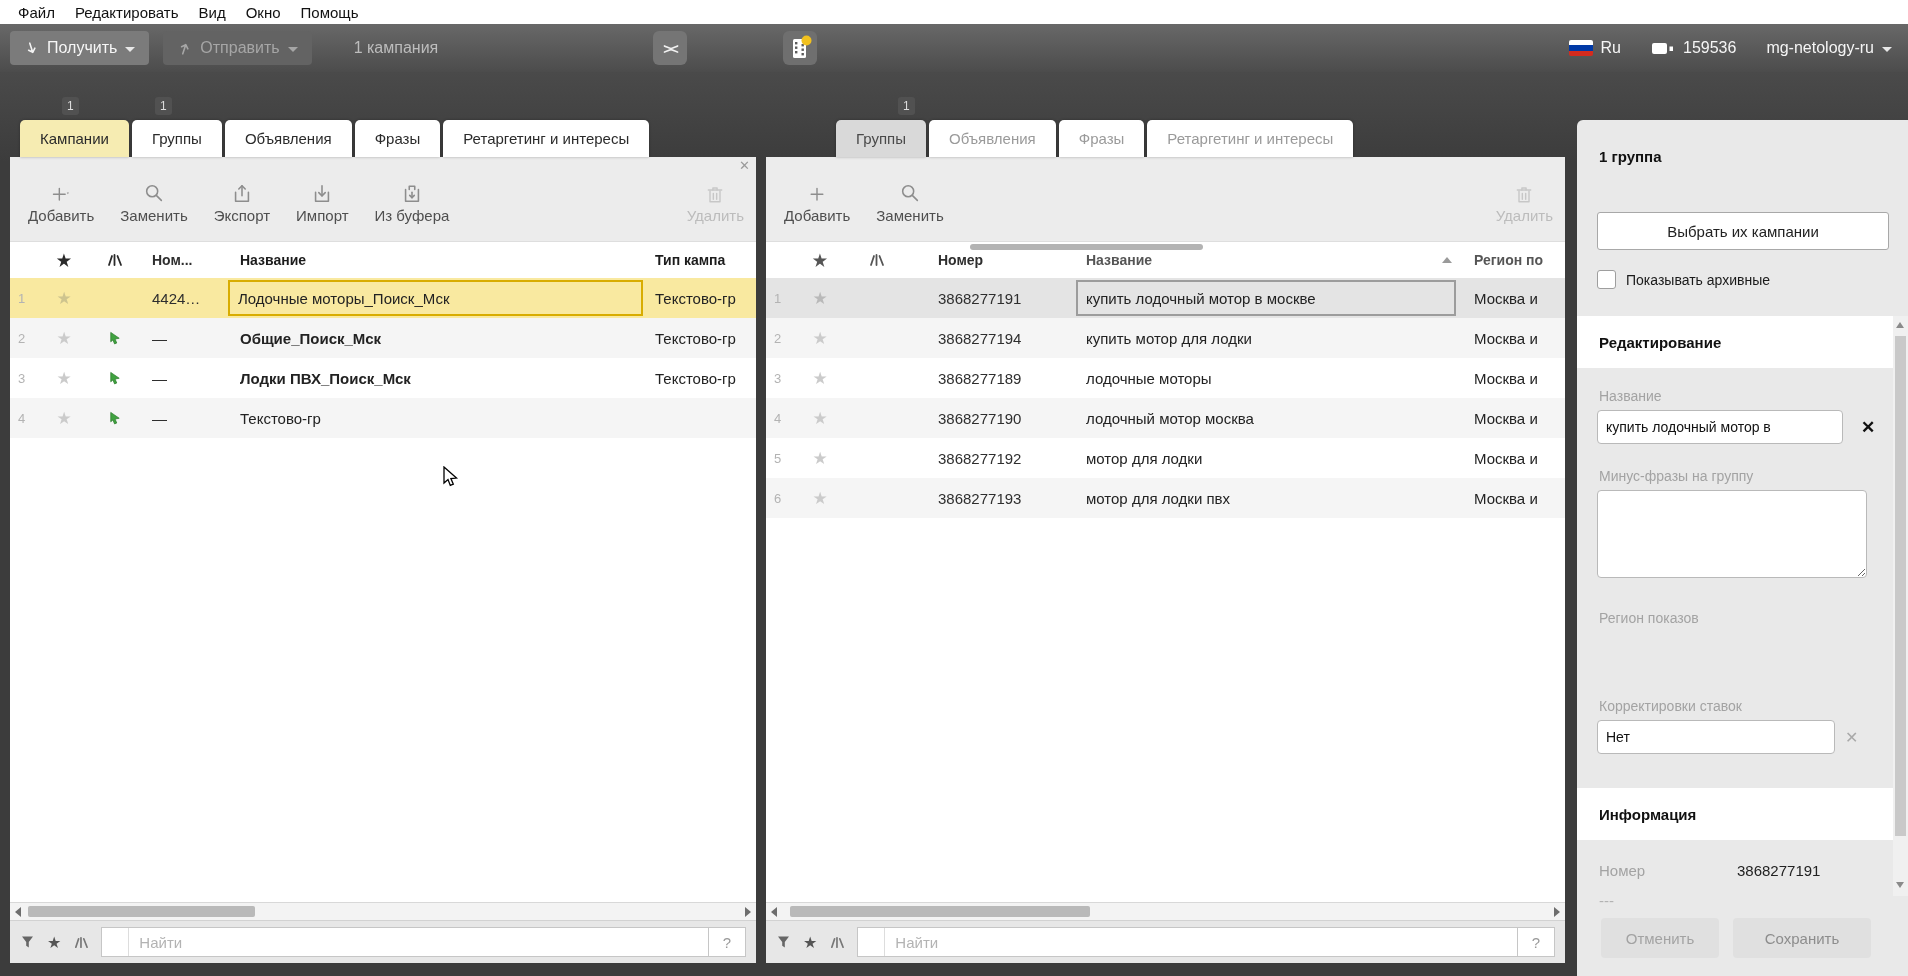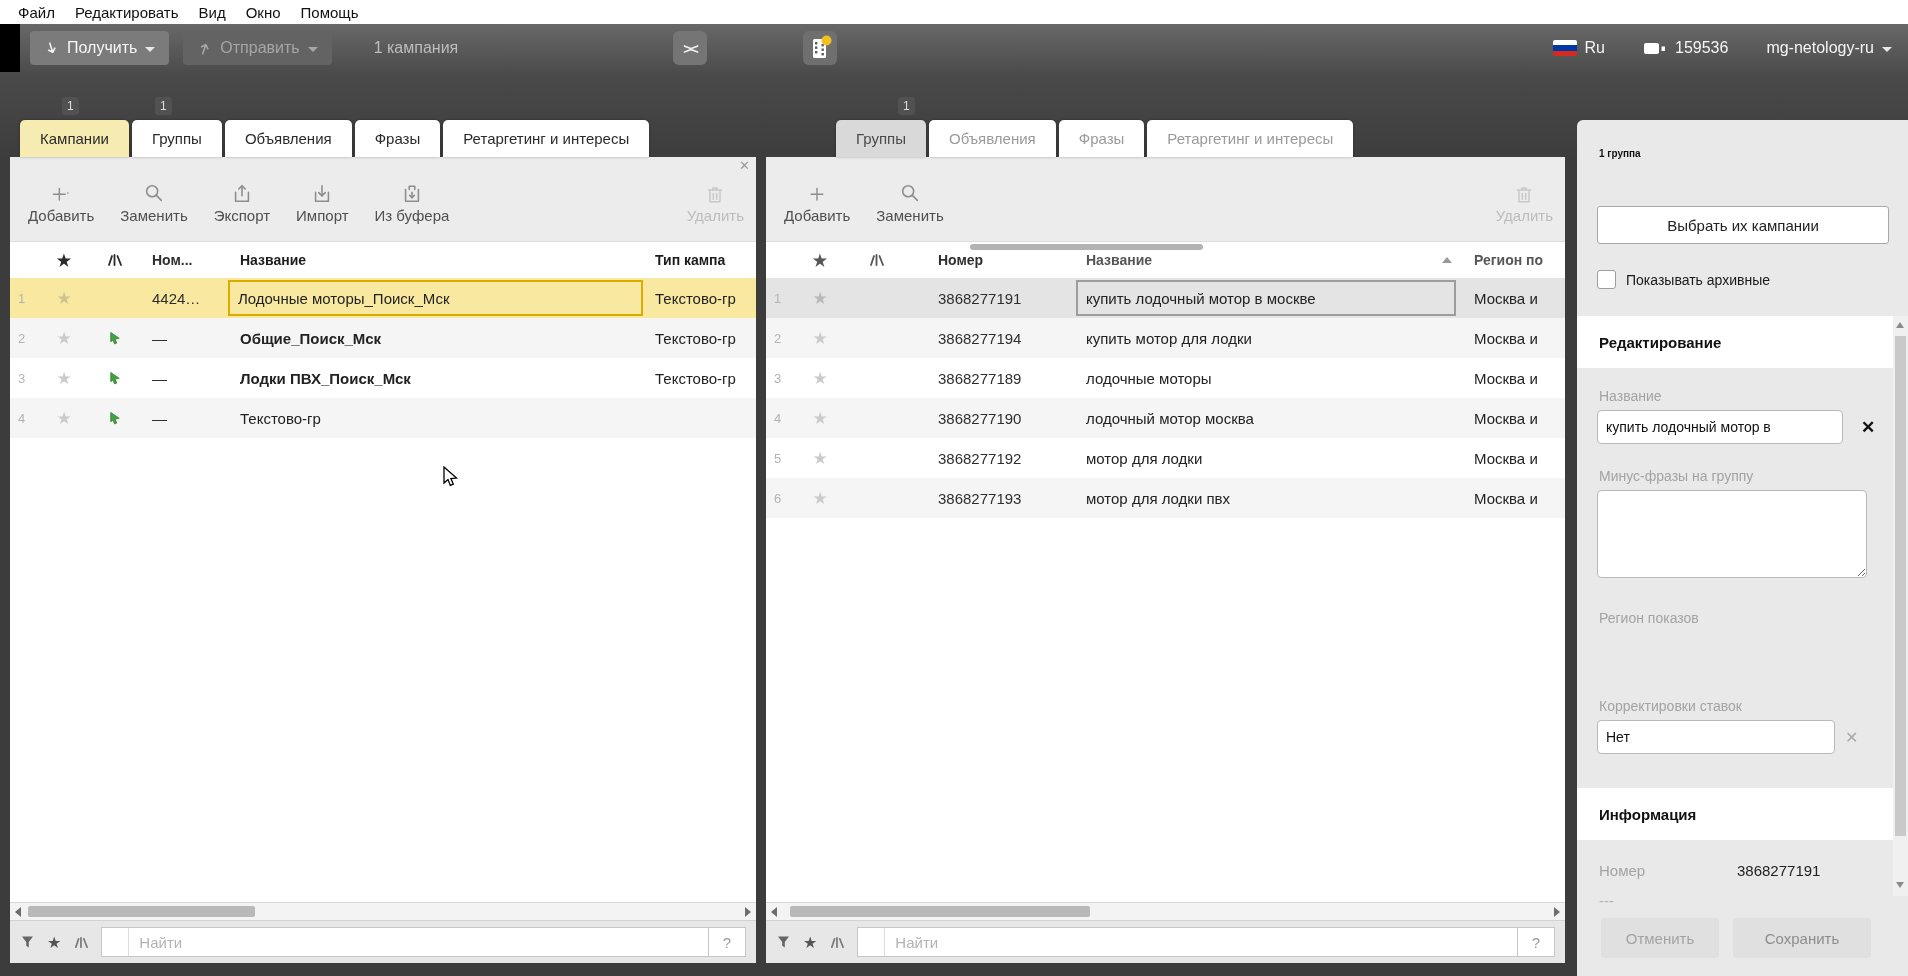--- a/index.html
+++ b/index.html
@@ -2,30 +2,30 @@
 <html><head>
 <meta charset="utf-8">
 <style>
   html,body{margin:0;padding:0;}
   .window{position:relative;width:1908px;height:976px;overflow:hidden;background:#000000;
     font-family:"Liberation Sans",sans-serif;-webkit-font-smoothing:antialiased;}
   
   .menubar{position:absolute;top:0;left:0;right:0;height:24px;background:#fff;display:flex;align-items:center;padding-left:8px;}
   .menubar .mitem{font-size:15px;color:#111;padding:0 10px;cursor:default;}
   
-  .toolbar{position:absolute;top:24px;left:0;right:0;height:48px;background:linear-gradient(#686868,#4c4c4c);display:flex;align-items:center;margin-left:20px;}
+  .toolbar{position:absolute;top:24px;left:0;right:0;height:48px;background:linear-gradient(#686868,#4c4c4c);display:flex;align-items:center;}
   .tbtn{height:34px;border-radius:4px;display:flex;align-items:center;gap:8px;padding:0 14px;font-size:16px;}
   .tbtn.get{margin-left:10px;background:#7b7b7b;color:#f7f7f7;}
   .tbtn.send{margin-left:14px;background:#636363;color:#a6a6a6;}
   .chev{width:0;height:0;border-left:5px solid transparent;border-right:5px solid transparent;border-top:5px solid currentColor;margin-top:2px;}
   .selinfo{margin-left:42px;font-size:16px;color:#bdbdbd;}
   .collapse-btn{position:absolute;left:653px;top:7px;width:34px;height:34px;background:#757575;border-radius:6px;
     color:#f2f2f2;font-size:15px;font-weight:bold;letter-spacing:-2px;display:flex;align-items:center;justify-content:center;}
   .film-btn{position:absolute;left:783px;top:7px;width:34px;height:34px;background:#6f6f6f;border-radius:6px;display:flex;align-items:center;justify-content:center;}
-  .tright{position:absolute;right:16px;top:0;height:48px;display:flex;align-items:center;gap:38px;color:#f5f5f5;font-size:16px;}
+  .tright{position:absolute;right:16px;top:0;height:48px;display:flex;align-items:center;gap:30px;color:#f5f5f5;font-size:16px;}
   .flagru{width:24px;height:16px;border-radius:2px;background:linear-gradient(#fff 0 33%,#0039a6 33% 66%,#d52b1e 66% 100%);}
   .langwrap,.unitswrap,.accwrap{display:flex;align-items:center;gap:8px;}
   .chev-w{width:0;height:0;border-left:5px solid transparent;border-right:5px solid transparent;border-top:5px solid #e8e8e8;margin-top:3px;}
   
   .workspace{position:absolute;top:72px;left:0;right:0;bottom:0;background:linear-gradient(#4a4a4a,#3c3c3c 90px,#3c3c3c);}
   .panel{position:absolute;top:48px;bottom:13px;display:flex;flex-direction:column;}
   .panel.left{left:10px;width:746px;}
   .panel.center{left:766px;width:799px;}
   
   .tabsrow{height:37px;display:flex;position:relative;z-index:2;}
@@ -85,22 +85,22 @@
   .pfooter{height:42px;background:#e7e7e7;border-top:1px solid #d2d2d2;display:flex;align-items:center;padding:0 10px;}
   .f-icons{display:flex;align-items:center;gap:11px;margin-right:12px;}
   .f-star{color:#555;font-size:16px;}
   .sgroup{flex:1;height:28px;display:flex;background:#fff;border:1px solid #c6c6c6;align-items:stretch;}
   .s-lead{width:26px;border-right:1px solid #ddd;}
   .sgroup input{flex:1;border:none;outline:none;font-size:15px;padding-left:10px;color:#333;font-family:"Liberation Sans",sans-serif;}
   .sgroup input::placeholder{color:#b3b3b3;}
   .s-help{width:36px;border-left:1px solid #c6c6c6;display:flex;align-items:center;justify-content:center;color:#9a9a9a;font-size:15px;}
   
   .rpanel{position:absolute;left:1577px;width:331px;top:48px;bottom:0;background:#e9e9e9;border-radius:6px 0 0 0;}
-  .r-title{position:absolute;top:28px;left:22px;font-size:10px;font-weight:bold;color:#111;}
-  .r-campbtn{position:absolute;top:86px;left:20px;width:292px;height:38px;background:#fff;border:1px solid #a8a8a8;border-radius:3px;
+  .r-title{position:absolute;top:28px;left:22px;font-size:15px;font-weight:bold;color:#111;}
+  .r-campbtn{position:absolute;top:92px;left:20px;width:292px;height:38px;background:#fff;border:1px solid #a8a8a8;border-radius:3px;
     display:flex;align-items:center;justify-content:center;font-size:15px;color:#222;box-sizing:border-box;}
   .r-checkrow{position:absolute;top:150px;left:20px;display:flex;align-items:center;}
   .r-checkbox{width:17px;height:17px;background:#fff;border:1px solid #9e9e9e;border-radius:3px;}
   .r-checklabel{margin-left:10px;font-size:14px;color:#1a1a1a;}
   .r-strip{position:absolute;left:0;right:0;height:52px;background:#fff;display:flex;align-items:center;}
   .r-striptitle{margin-left:22px;font-size:15px;font-weight:bold;color:#111;}
   .r-label{position:absolute;left:22px;font-size:14px;color:#a3a3a3;}
   .r-input{position:absolute;left:20px;height:34px;background:#fff;border:1px solid #b9b9b9;border-radius:4px;font-size:14px;color:#111;
     padding:0 8px;box-sizing:border-box;font-family:"Liberation Sans",sans-serif;outline:none;}
   .r-ta{position:absolute;left:20px;background:#fff;border:1px solid #b9b9b9;border-radius:4px;resize:both;box-sizing:border-box;outline:none;}

